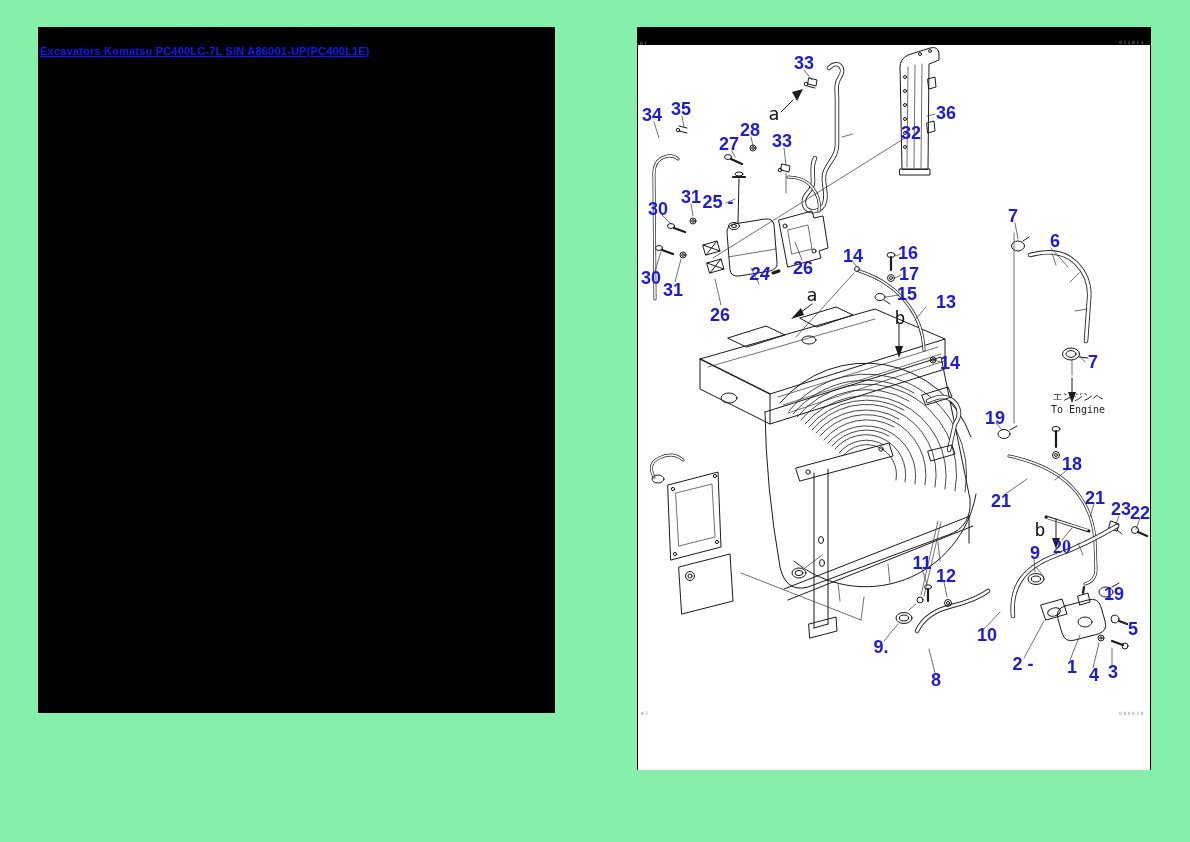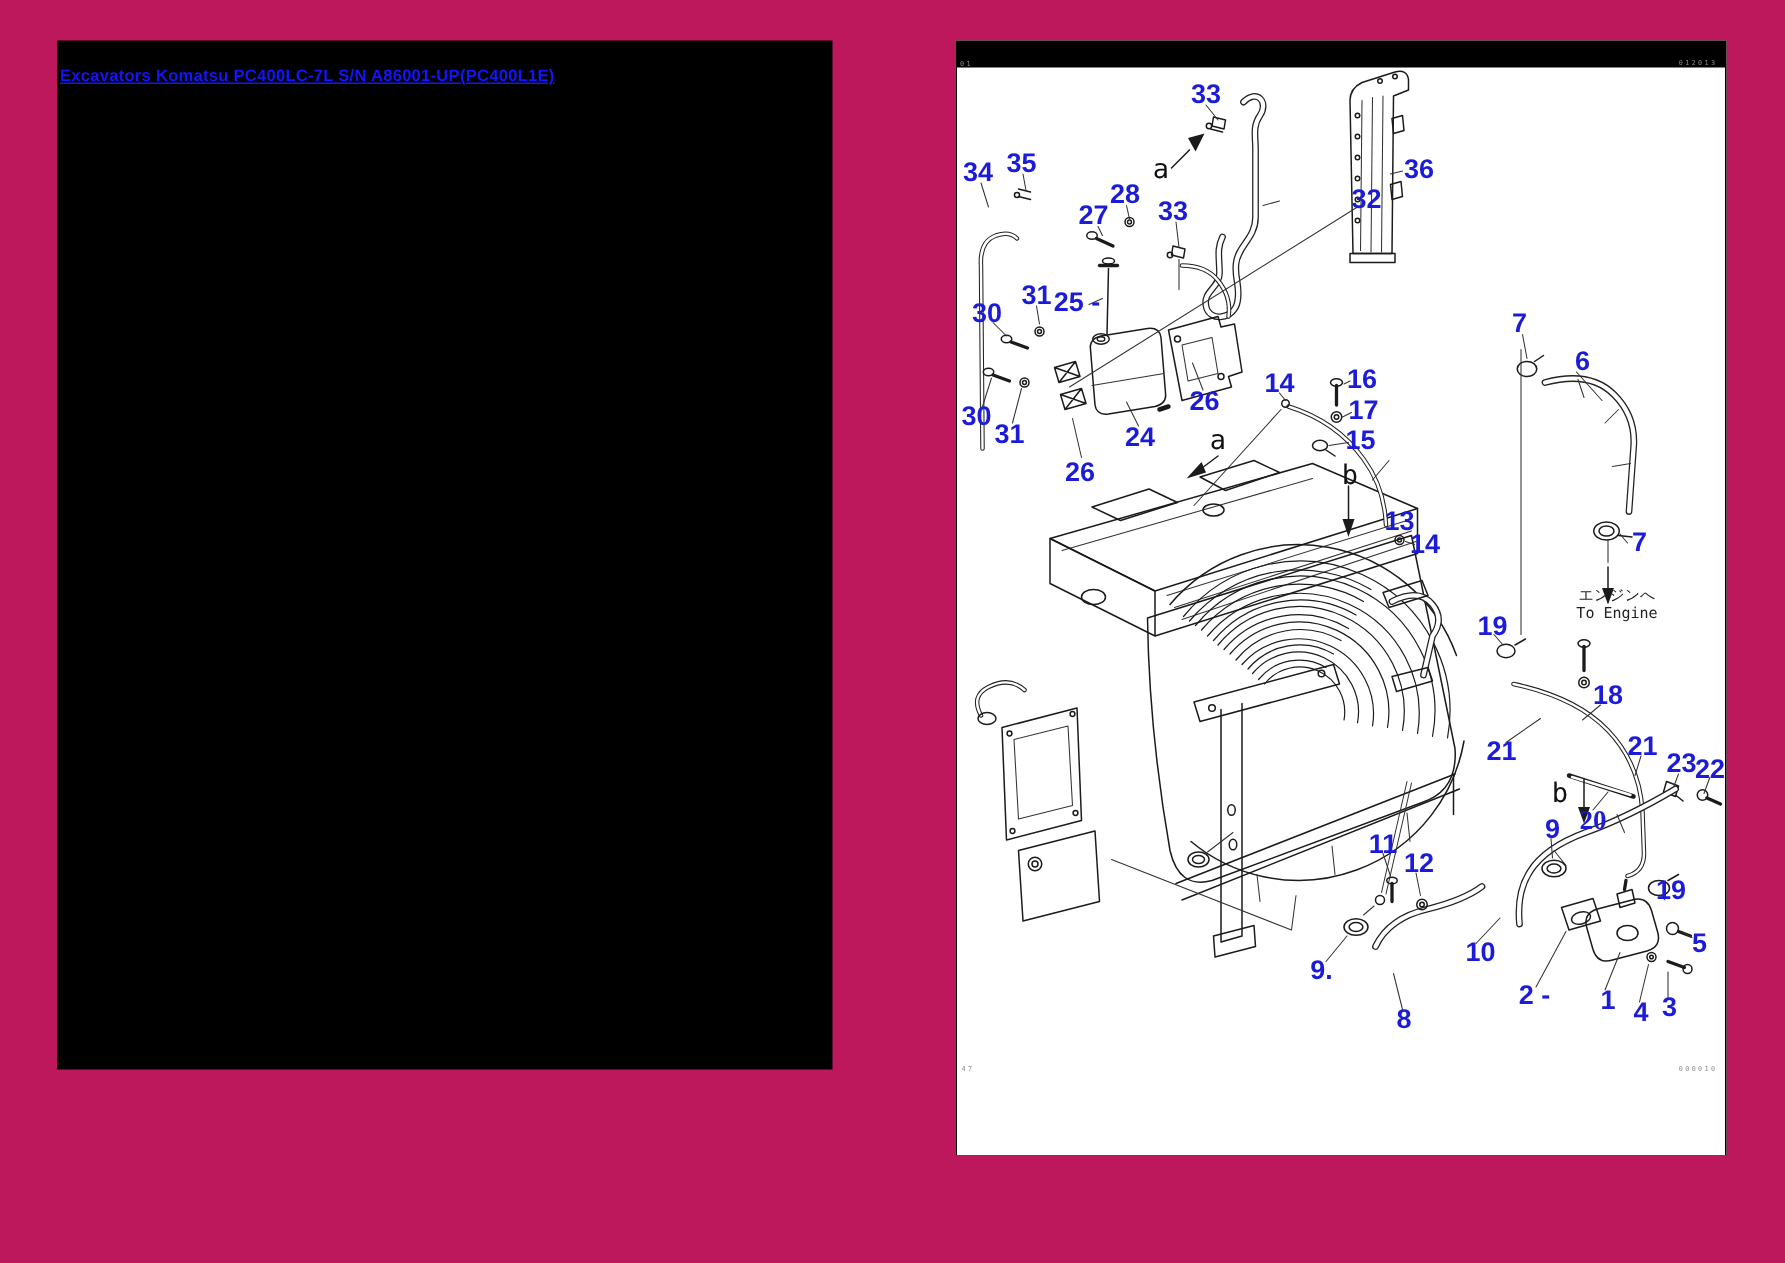--- a/index.html
+++ b/index.html
@@ -1,16 +1,16 @@
 <!DOCTYPE html>
 <html><head>
 <meta charset="utf-8">
 <style>
   html,body{margin:0;padding:0;background:#fff;}
-  .canvas{position:relative;width:1190px;height:842px;background:#be185d;overflow:hidden;
+  .canvas{position:relative;width:1190px;height:842px;background:#86efac;overflow:hidden;
           font-family:"Liberation Sans",sans-serif;}
   .black-panel{position:absolute;left:38px;top:27px;width:517px;height:686px;background:#000;}
   .panel-link{position:absolute;left:2px;top:18px;font:bold 11px "Liberation Sans",sans-serif;
               color:#1414ff;text-decoration:underline;white-space:nowrap;letter-spacing:.2px;}
   .page{position:absolute;left:637px;top:27px;width:512px;height:743px;background:#fff;
         border-left:1px solid #000;border-right:1px solid #000;}
   .page-topbar{position:absolute;left:0;top:0;width:100%;height:18px;background:#000;}
   .page svg{position:absolute;left:0;top:0;}
   .corner-code{position:absolute;font:4.5px "DejaVu Sans Mono",monospace;color:#8a8a8a;
                letter-spacing:1.6px;white-space:nowrap;}
@@ -377,27 +377,27 @@
         <span class="callout" style="left: 112px; top: 103px;">28</span>
         <span class="callout" style="left: 144px; top: 114px;">33</span>
         <span class="callout" style="left: 225px; top: 106px; margin-left: 48px;">32</span>
         <span class="callout" style="left: 308px; top: 86px;">36</span>
         <span class="callout" style="left: 20px; top: 182px;">30</span>
         <span class="callout" style="left: 53px; top: 170px;">31</span>
         <span class="callout" style="left: 80px; top: 175px;">25 -</span>
         <span class="callout" style="left: 13px; top: 251px;">30</span>
         <span class="callout" style="left: 35px; top: 263px;">31</span>
         <span class="callout" style="left: 82px; top: 288px;">26</span>
-        <span class="callout" style="left: 122px; top: 265px;">24</span>
+        <span class="callout" style="left: 122px; top: 247px; font-style: italic;">24</span>
         <span class="callout" style="left: 165px; top: 241px;">26</span>
         <span class="callout" style="left: 215px; top: 229px;">14</span>
         <span class="callout" style="left: 270px; top: 226px;">16</span>
         <span class="callout" style="left: 271px; top: 247px;">17</span>
         <span class="callout" style="left: 269px; top: 267px;">15</span>
-        <span class="callout" style="left: 295px; top: 275px; margin-top: 46px;">13</span>
+        <span class="callout" style="left: 308px; top: 275px;">13</span>
         <span class="callout" style="left: 375px; top: 189px;">7</span>
         <span class="callout" style="left: 417px; top: 214px;">6</span>
         <span class="callout" style="left: 455px; top: 335px;">7</span>
         <span class="callout" style="left: 312px; top: 336px;">14</span>
         <span class="callout" style="left: 357px; top: 391px;">19</span>
         <span class="callout" style="left: 434px; top: 437px;">18</span>
         <span class="callout" style="left: 363px; top: 474px;">21</span>
         <span class="callout" style="left: 457px; top: 471px;">21</span>
         <span class="callout" style="left: 483px; top: 482px;">23</span>
         <span class="callout" style="left: 502px; top: 486px;">22</span>

